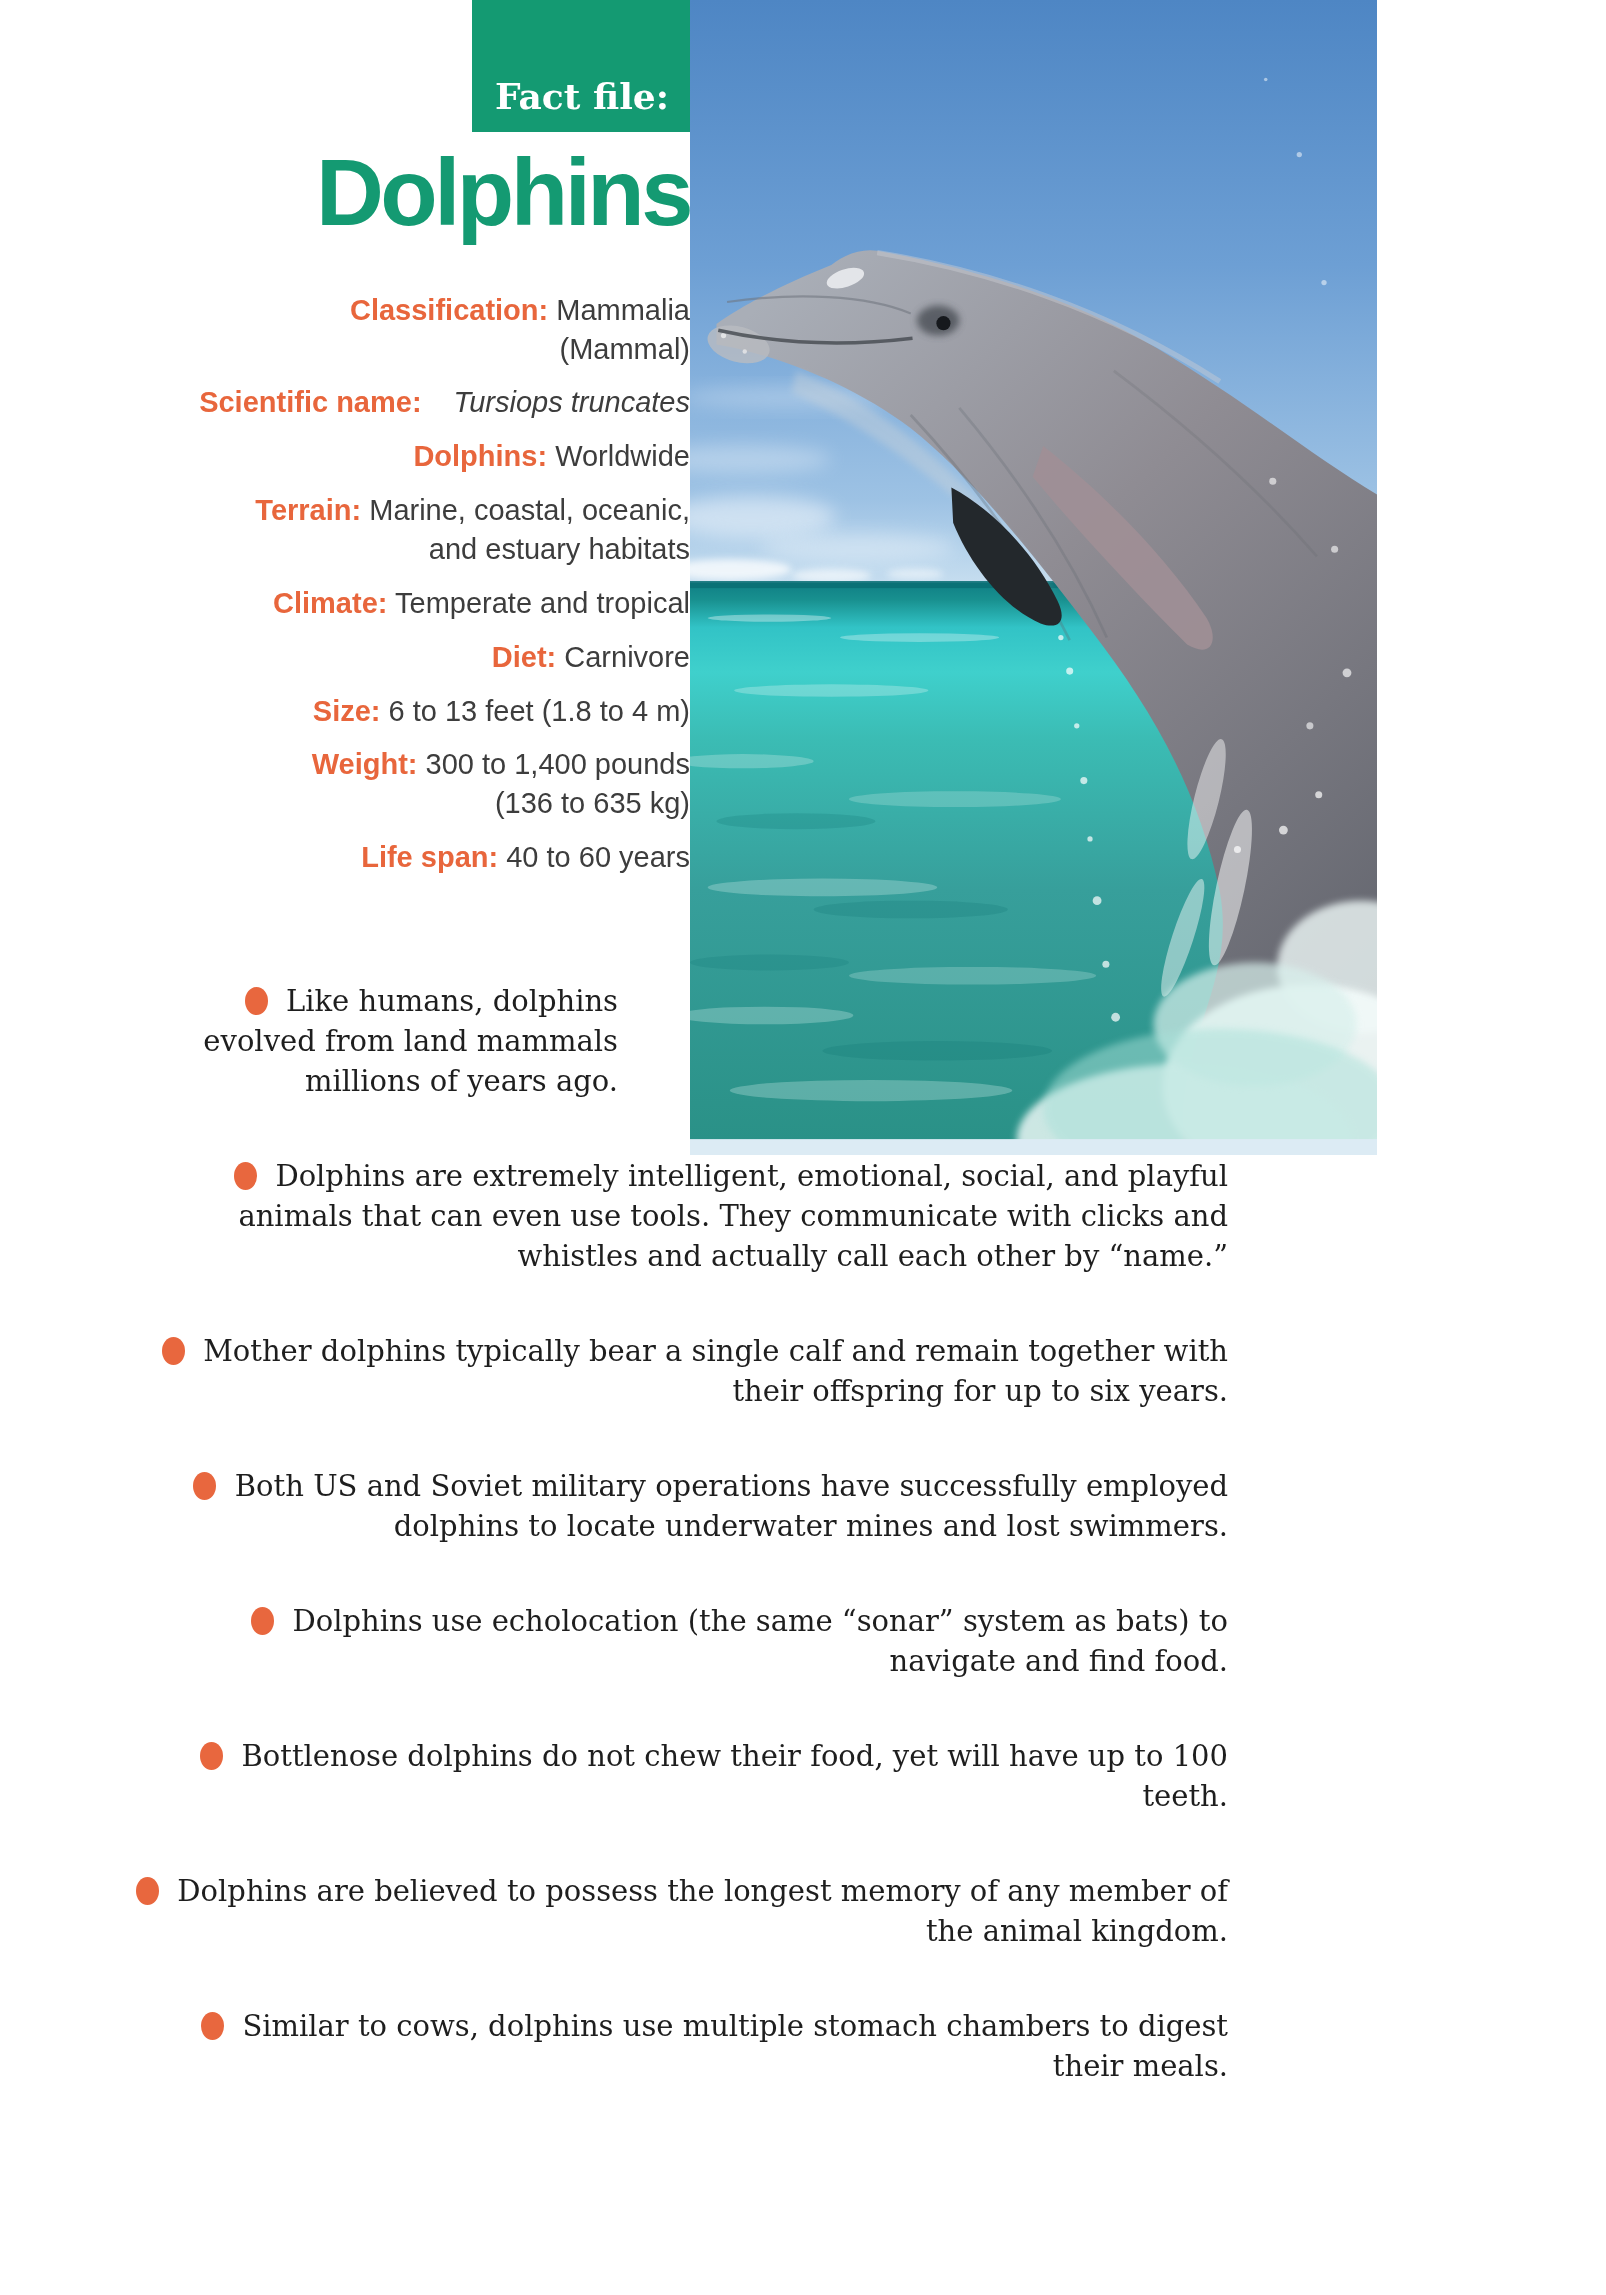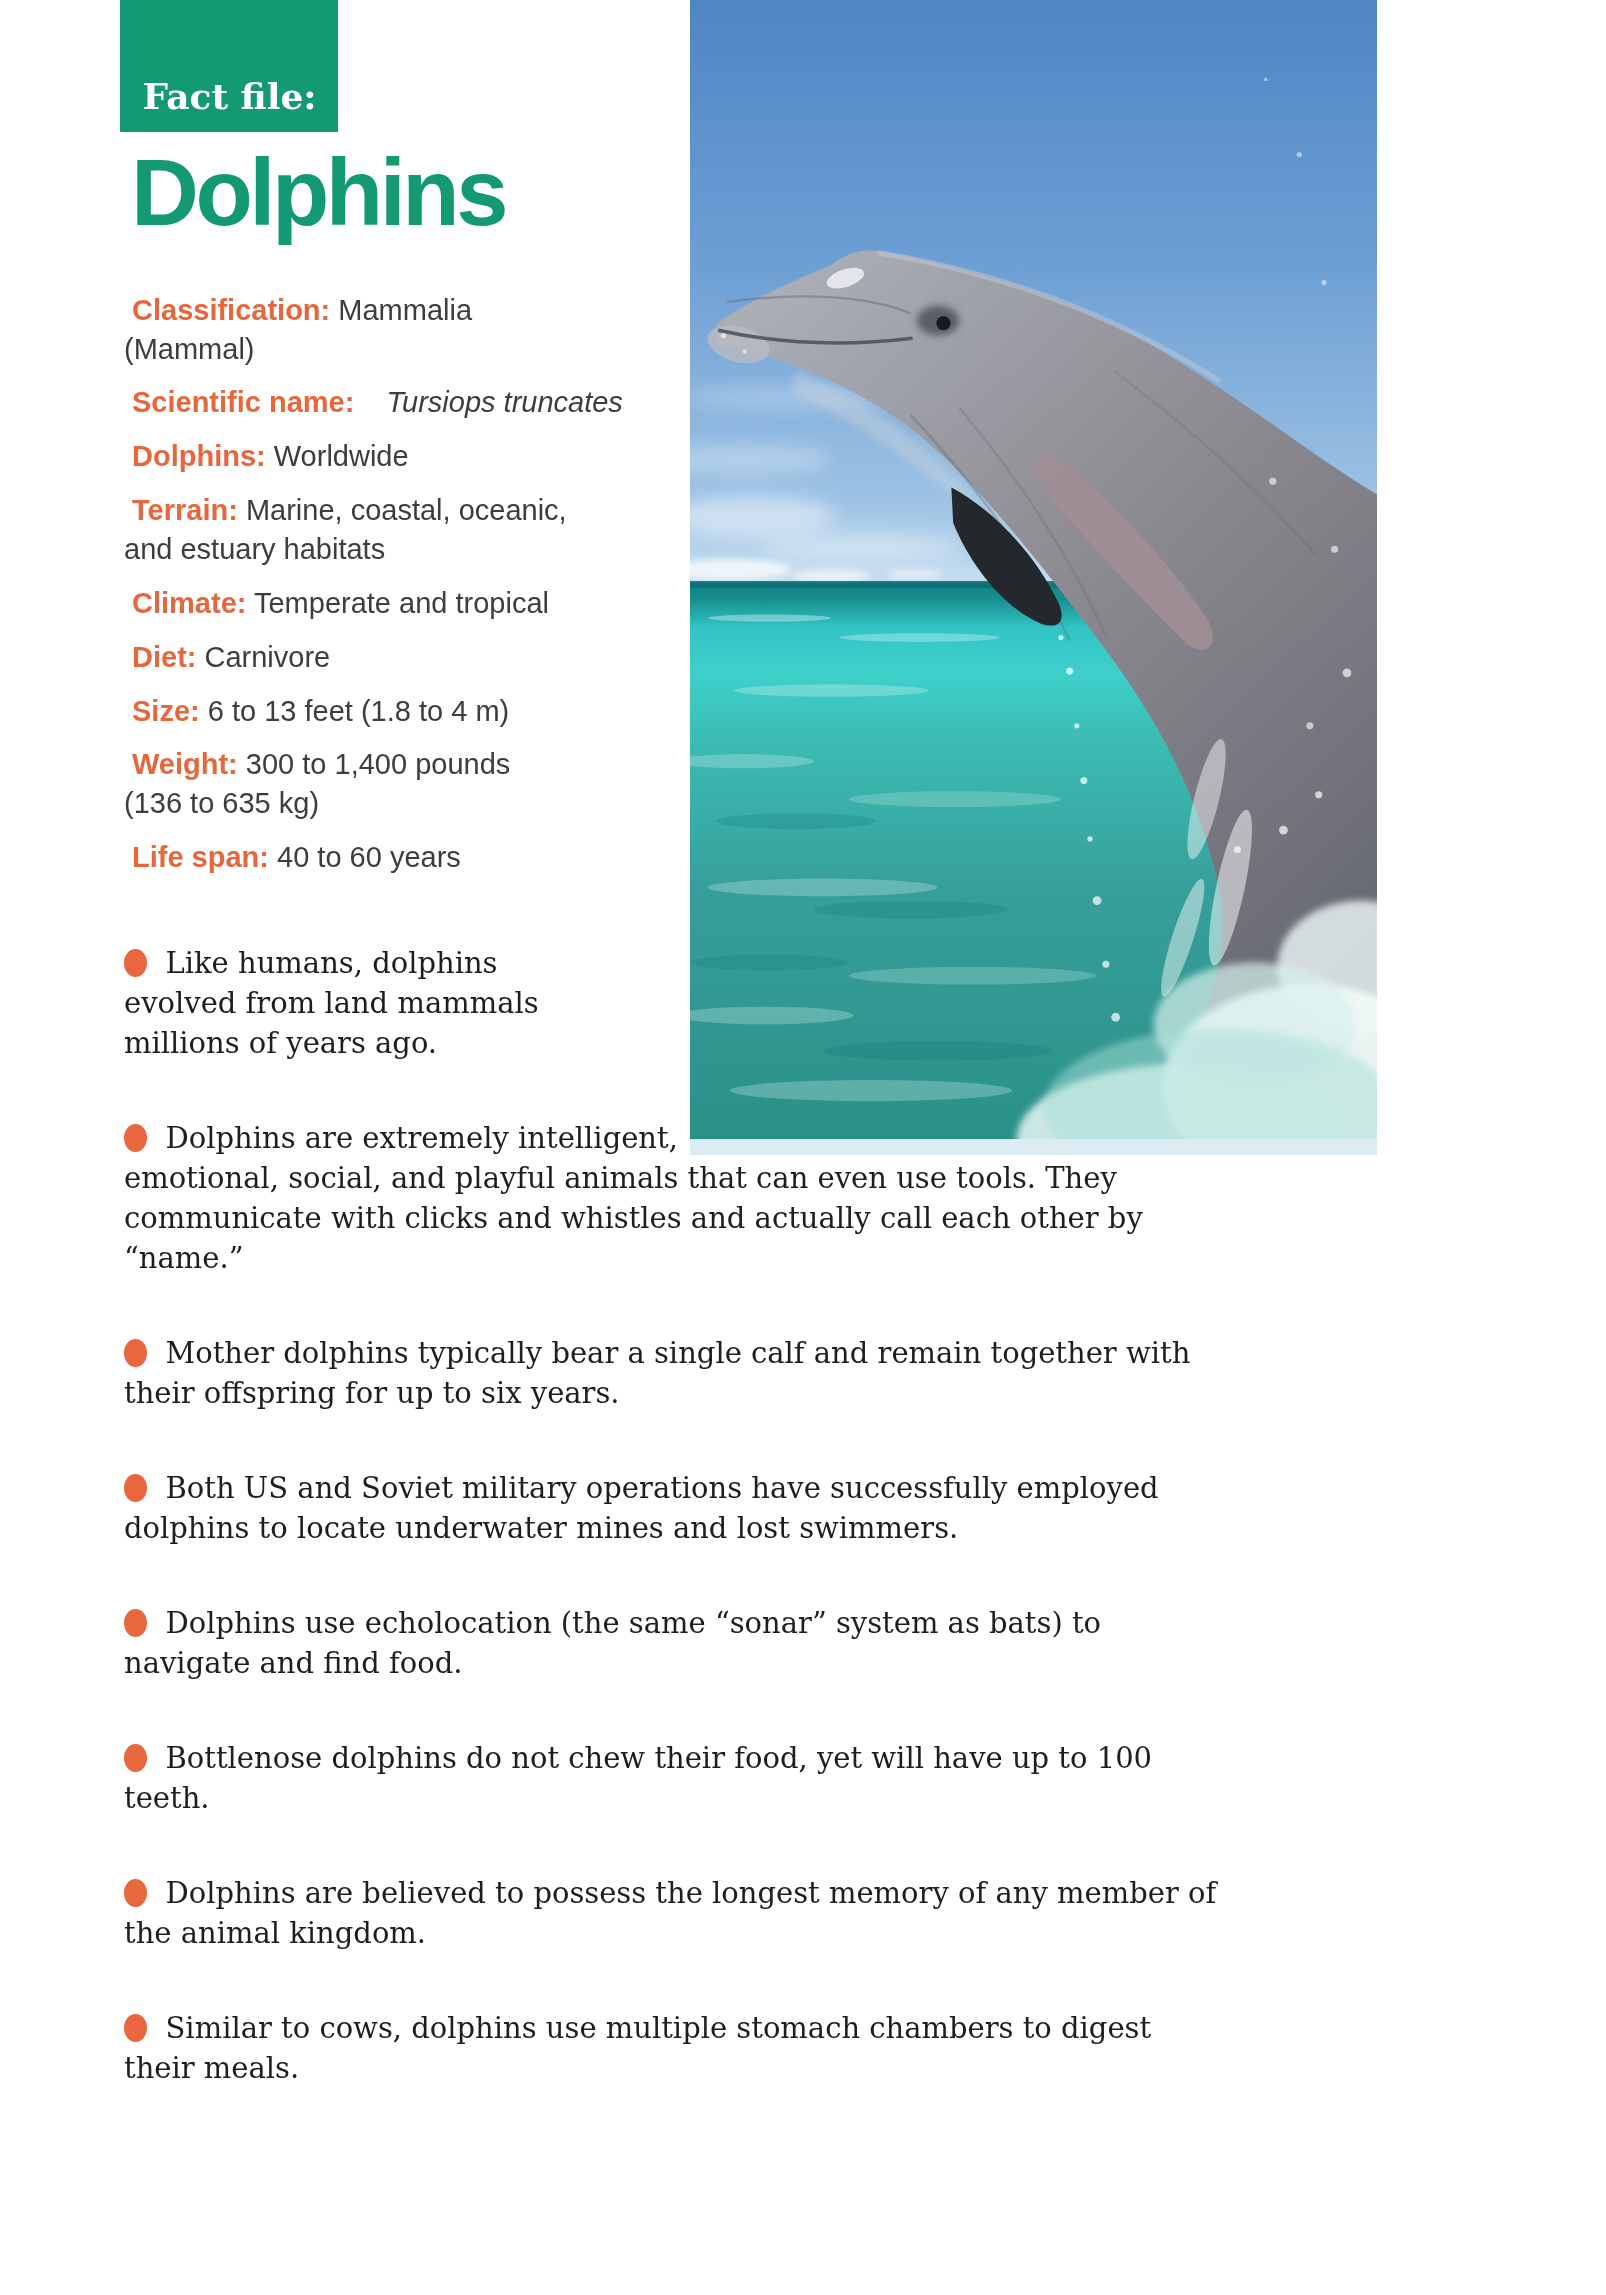--- a/index.html
+++ b/index.html
@@ -5,20 +5,21 @@
   html, body { margin: 0; padding: 0; background: #ffffff; }
   .page {
     position: relative;
     width: 1607px;
     height: 2202px;
     background: #ffffff;
     overflow: hidden;
     box-sizing: border-box;
     padding: 0 230px 0 124px;
     font-family: "Liberation Sans", sans-serif;
+    text-align: right;
   }
   
   .photo {
     float: right;
     width: 687px;
     height: 1155px;
   }
   .photo svg { display: block; width: 100%; height: 100%; }
 
   
@@ -56,21 +57,21 @@
 
   
   .bullet {
     font-family: "DejaVu Serif", serif;
     font-size: 29px;
     line-height: 1.38;
     color: #1e1e1e;
     margin: 0 0 55px 0;
     max-width: 1104px;
   }
-  .bullet.first { margin-top: 66px; }
+  .bullet.first { margin-top: 104px; }
   .bullet.narrow { max-width: 494px; }
   .dot {
     display: inline-block;
     width: 23px;
     height: 28px;
     border-radius: 50%;
     background: #e8673e;
     margin-right: 18.5px;
     vertical-align: -3.5px;
   }

